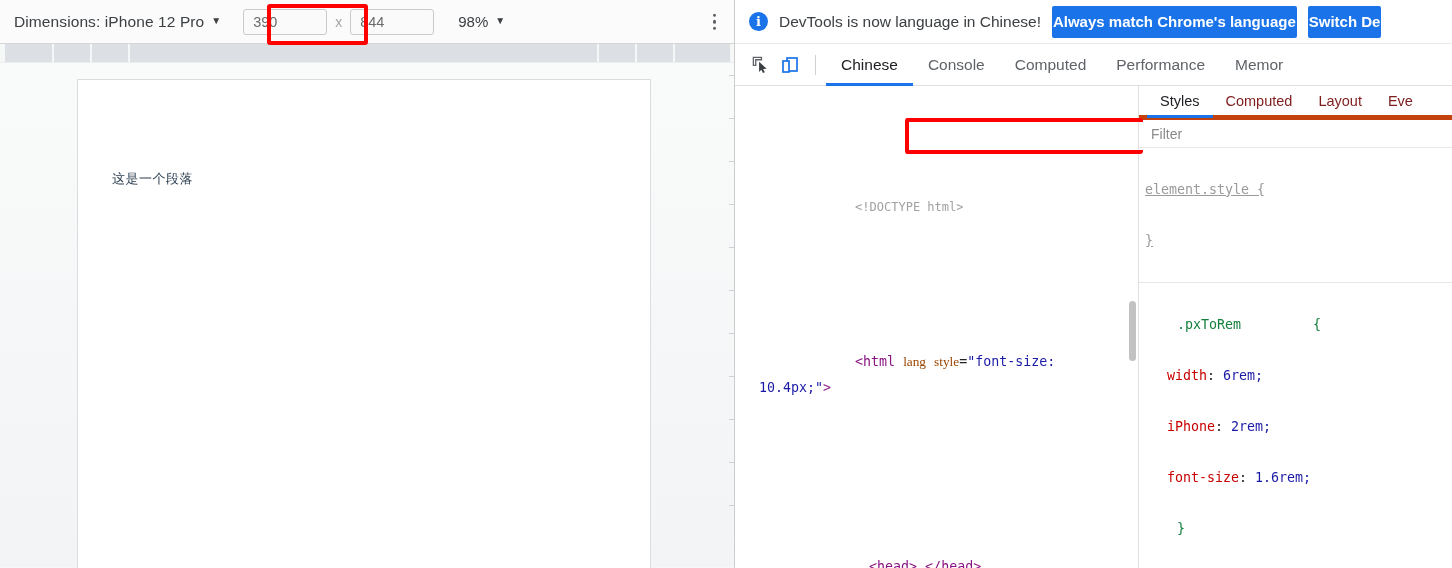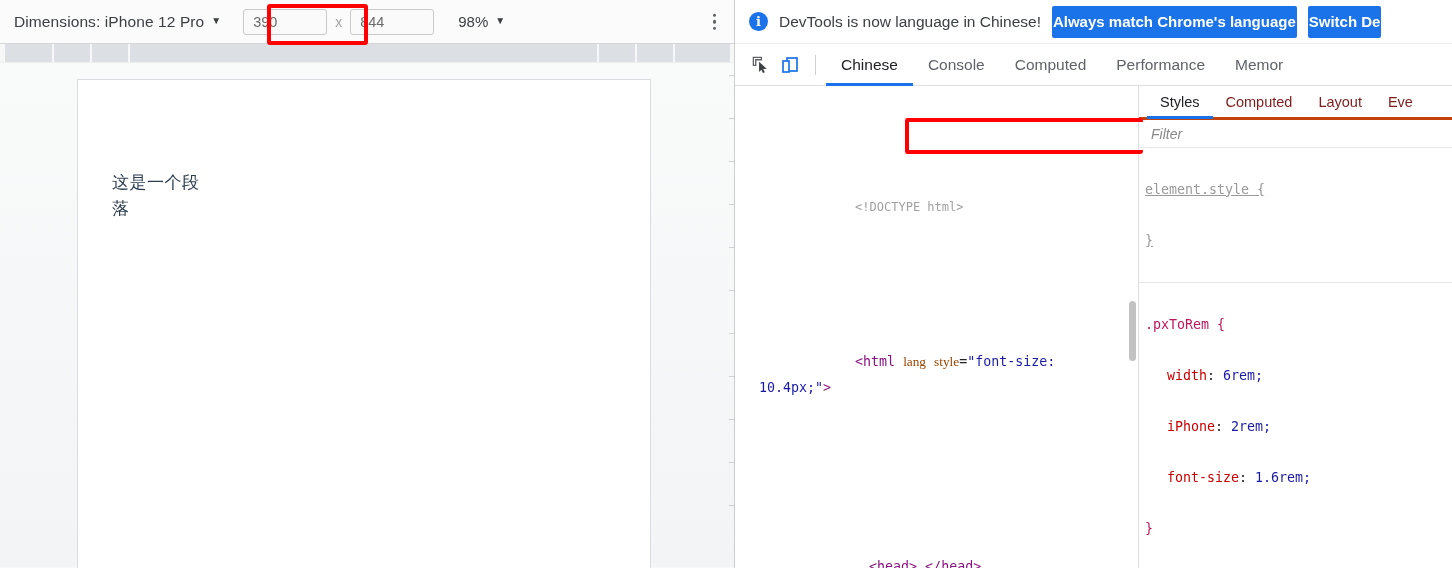--- a/index.html
+++ b/index.html
@@ -111,21 +111,21 @@
     left: 77px; top: 16px;
     width: 574px; height: 600px;
     background: #ffffff;
     border: 1px solid #dadce0;
     overflow: hidden;
   }
   .pxToRem {
     position: absolute;
     left: 34px; top: 89px;
     width: 100px;
-    font-size: 17px;
+    font-size: 13px;
     line-height: 1.55;
     color: #2c3e50;
     font-family: "DejaVu Sans", sans-serif;
     letter-spacing: .5px;
   }
   .right-ruler-marks {
     position: absolute;
     right: 0; top: 0; bottom: 0;
     width: 5px;
   }
@@ -256,21 +256,21 @@
   .styles-panel {
     flex: 1;
     position: relative;
     background: #ffffff;
     overflow: hidden;
   }
   .styles-tabs {
     height: 34px;
     display: flex;
     align-items: center;
-    border-bottom: 3px solid #c2410c;
+    border-bottom: 5px solid #c2410c;
     padding-left: 8px;
   }
   .stab {
     font-size: 14.5px;
     color: #7f1d1d;
     padding: 0 13px;
     height: 34px;
     line-height: 34px;
     white-space: nowrap;
     cursor: pointer;
@@ -284,33 +284,32 @@
     padding-left: 12px;
     border-bottom: 1px solid #e8e8e8;
   }
   .filter-row input {
     border: none; outline: none;
     font-family: "Liberation Sans", sans-serif;
     font-size: 14px;
     color: #14532d;
     background: transparent;
     width: 90%;
-    font-style: italic;
   }
   .filter-row input::placeholder { color: #8a8a8a; }
   .rule {
     font-family: "DejaVu Sans Mono", monospace;
     font-size: 13.3px;
     line-height: 25.6px;
     padding: 3px 0 3px 6px;
     border-bottom: 1px solid #e6e6e6;
     white-space: pre;
     overflow: hidden;
   }
-  .sel-name { color: #be185d; }
+  .sel-name { color: #15803d; margin-left: 32px; }
   .sel-dim { color: #9a9a9a; text-decoration: underline; }
   .prop { color: #c80000; padding-left: 22px; }
   .pval { color: #1a1aa6; }
   .pval-dark { color: #222; }
 
   
   .vscroll {
     position: absolute;
     right: 0; top: 0;
     width: 11px;

